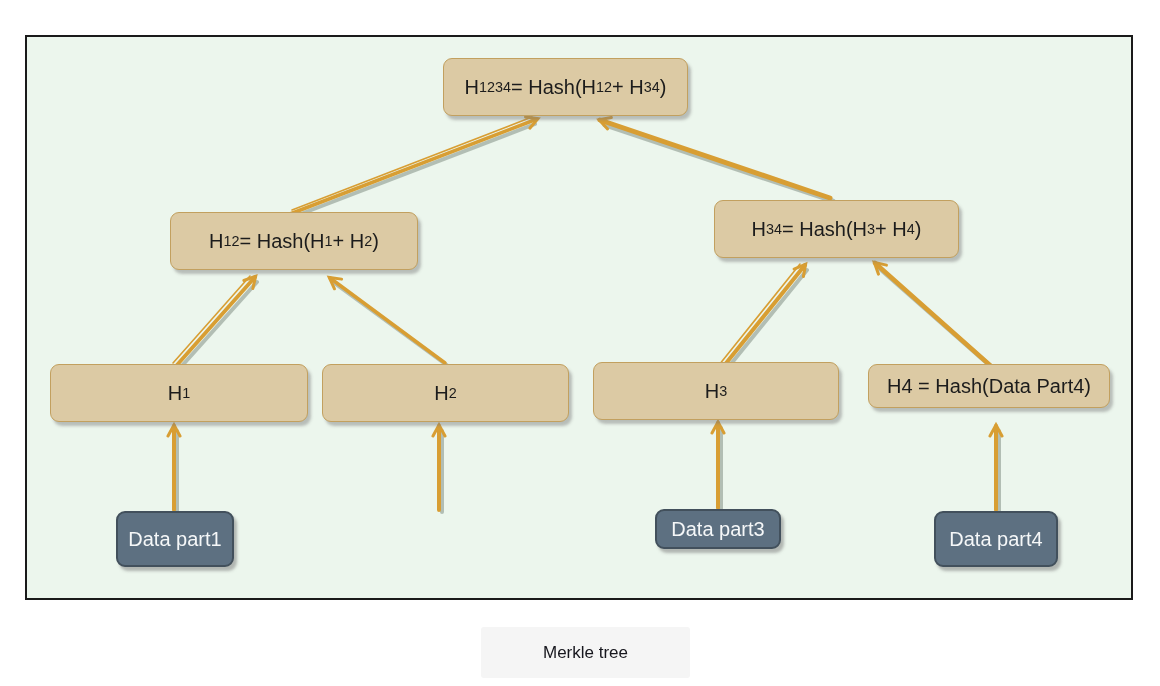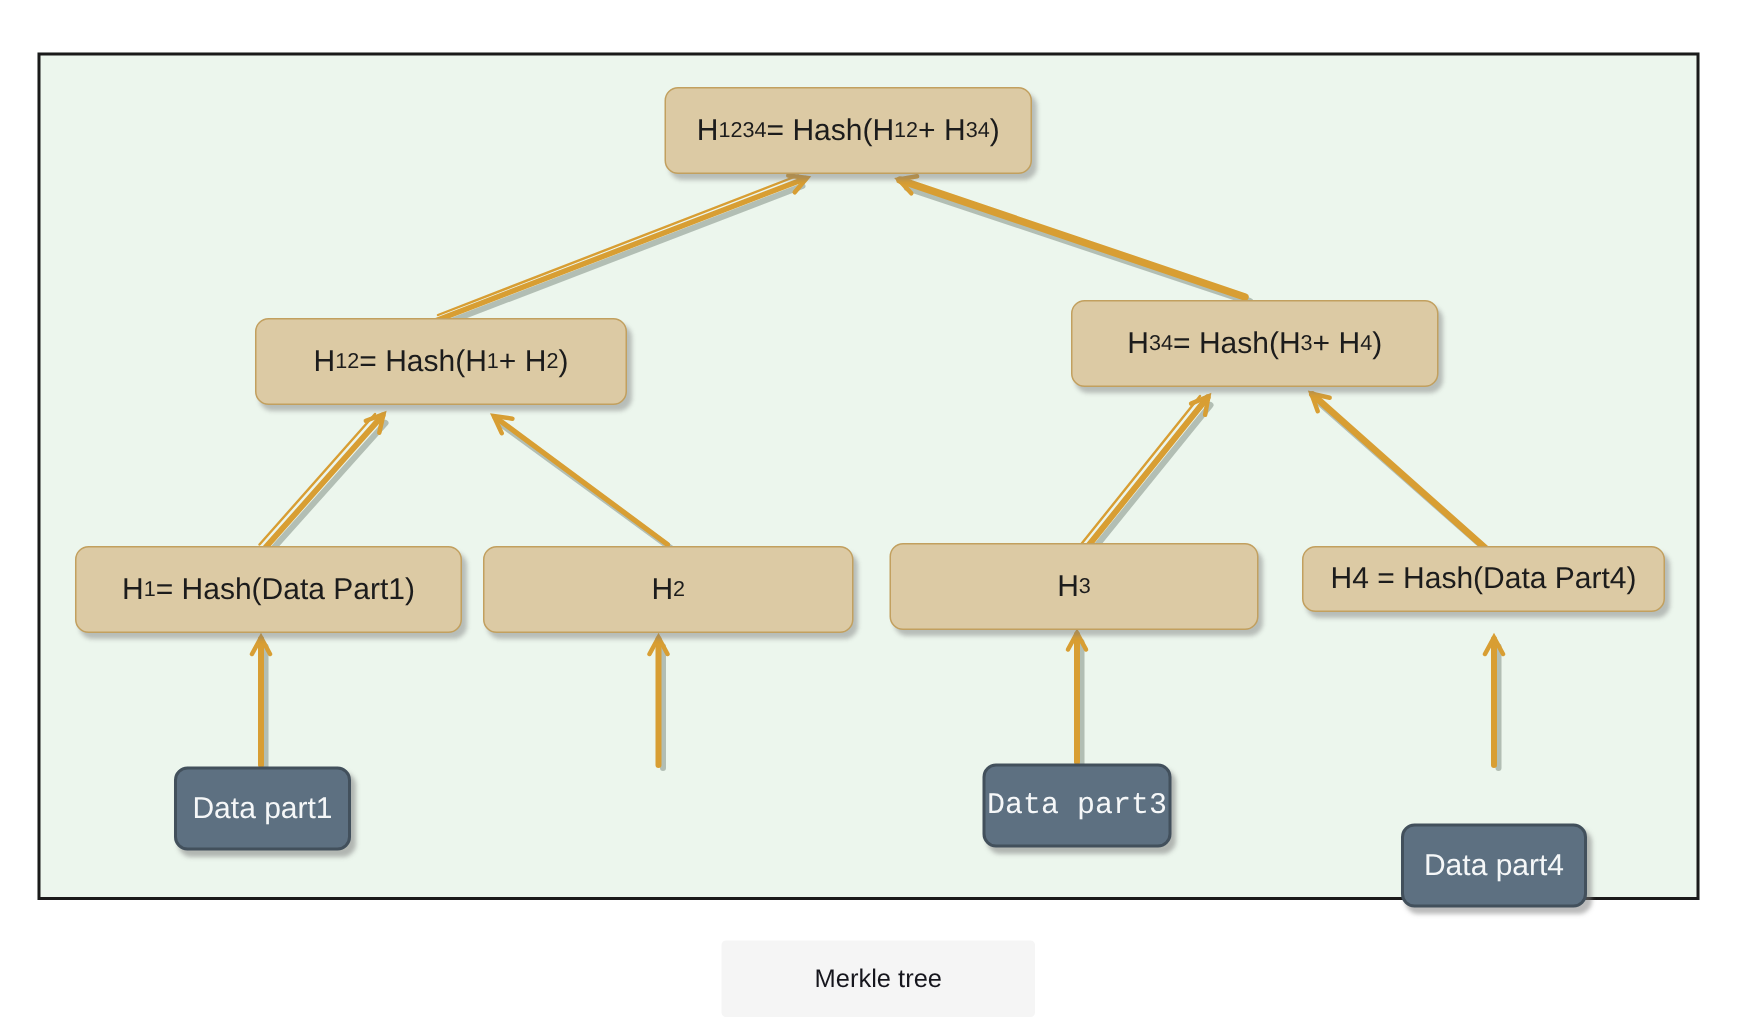--- a/index.html
+++ b/index.html
@@ -190,39 +190,38 @@
         <span> = Hash(H</span>
         <sub>3</sub>
         <span> + H</span>
         <sub>4</sub>
         <span>)</span>
       </div>
 
     <div class="node hash" style="left:23px; top:327px; width:258px; height:58px;">
         <span>H</span>
         <sub>1</sub>
-        <span> = Hash(Data Part1)</span>
       </div>
 
     <div class="node hash" style="left:295px; top:327px; width:247px; height:58px;">
         <span>H</span>
         <sub>2</sub>
       </div>
 
     <div class="node hash" style="left:566px; top:325px; width:246px; height:58px;">
         <span>H</span>
         <sub>3</sub>
       </div>
 
     <div class="node hash" style="left:841px; top:327px; width:242px; height:44px;">
         <span>H4 = Hash(Data Part4)</span>
       </div>
 
     <div class="node data" style="left:89px; top:474px; width:118px; height:56px;">Data part1</div>
 
 
-    <div class="node data" style="left:628px; top:472px; width:126px; height:56px;font-family:Liberation Mono, monospace;">Data part3</div>
-
-    <div class="node data" style="left:907px; top:474px; width:124px; height:56px;margin-top:38px;">Data part4</div>
+    <div class="node data" style="left:628px; top:472px; width:126px; height:40px;">Data part3</div>
+
+    <div class="node data" style="left:907px; top:474px; width:124px; height:56px;">Data part4</div>
   </div>
 
   <div class="caption">Merkle tree</div>
 </div>
 
 </body></html>

